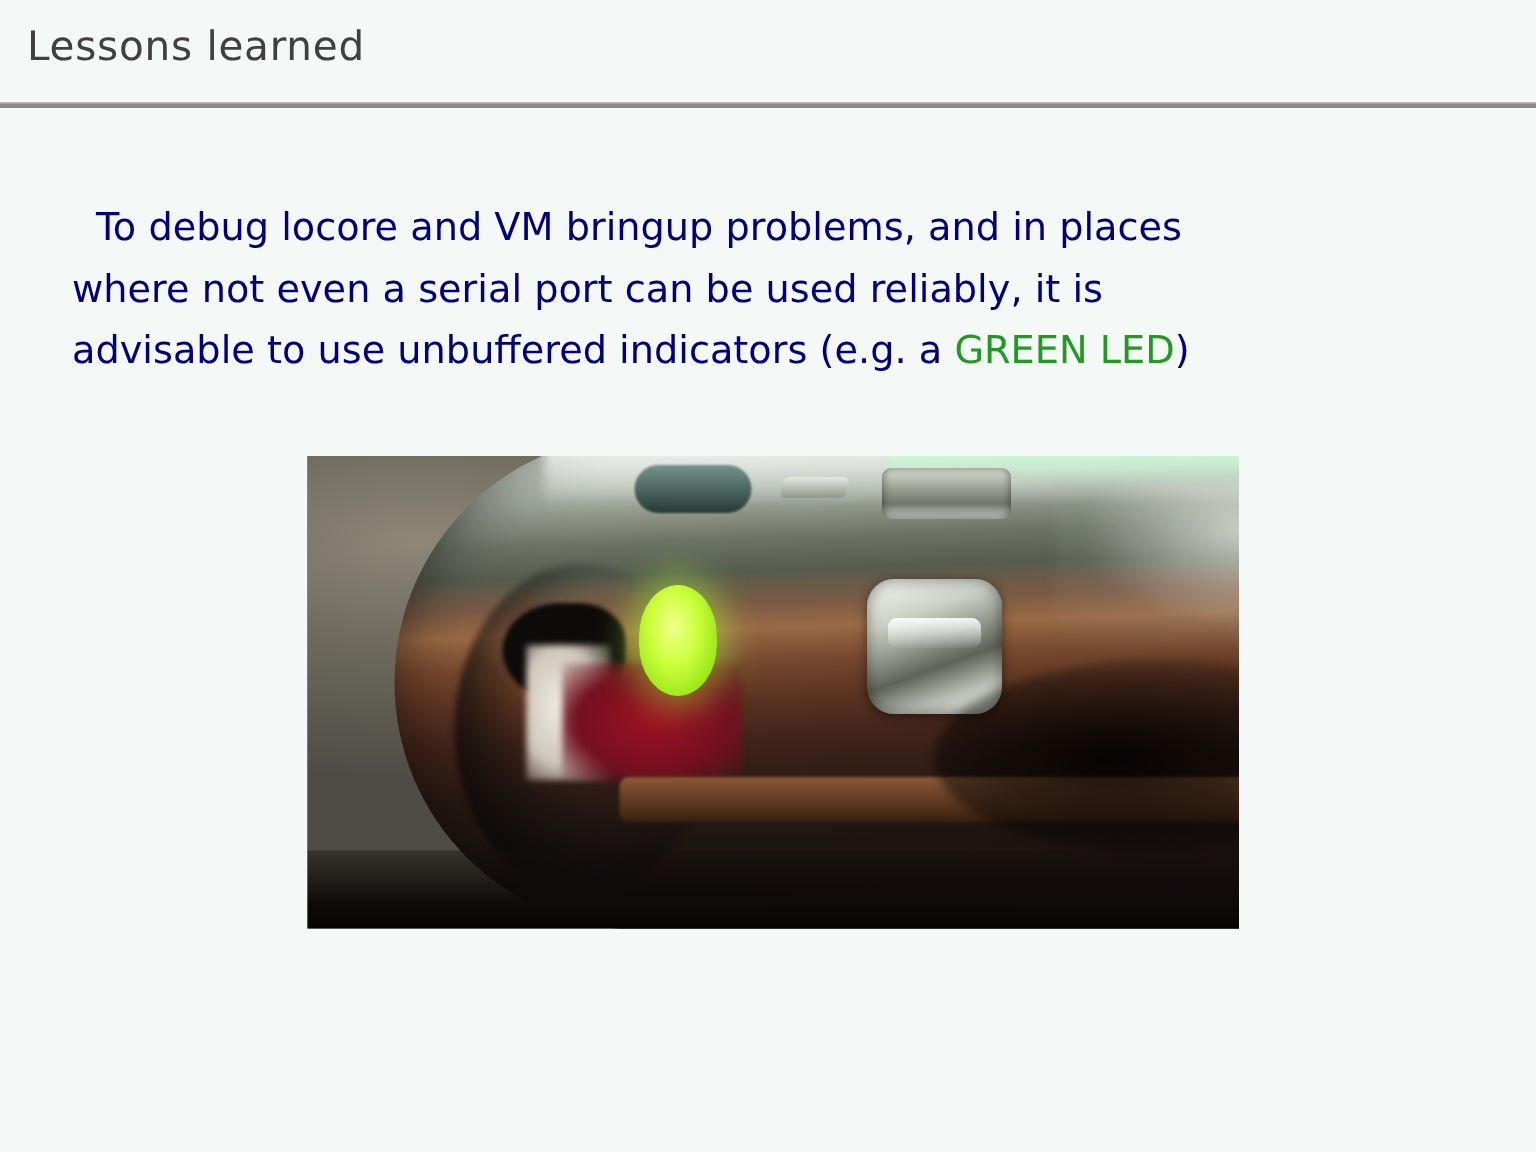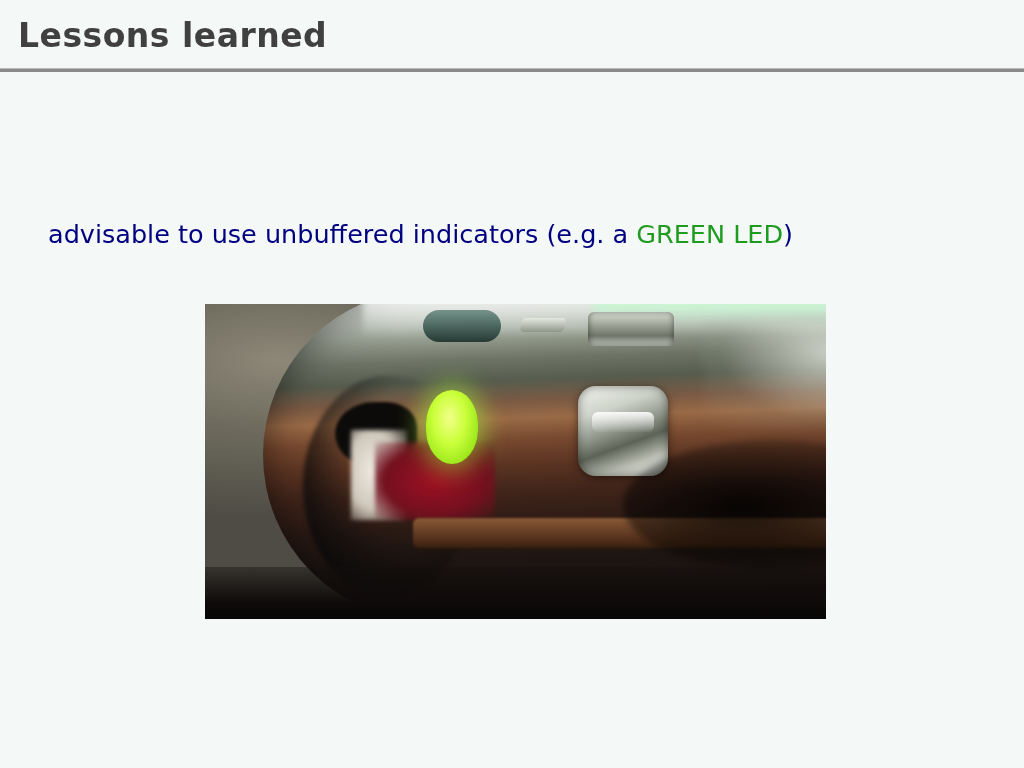--- a/index.html
+++ b/index.html
@@ -17,22 +17,22 @@
   .slide {
     position: absolute;
     inset: 0;
     background: #f4f8f6;
   }
   .slide-title {
     position: absolute;
     left: 18px;
     top: 16px;
     font-family: "DejaVu Sans", sans-serif;
-    font-size: 33px;
-    font-weight: bold;
+    font-size: 27px;
+    font-weight: normal;
     color: #404040;
     letter-spacing: 0.5px;
     white-space: nowrap;
   }
   .title-rule {
     position: absolute;
     left: 0;
     top: 68px;
     width: 1024px;
     height: 3px;
@@ -262,22 +262,22 @@
 </style>
 </head>
 <body>
 
 <div class="slide">
 
   <div class="slide-title">Lessons learned</div>
   <div class="title-rule"></div>
 
   <div class="body-text">
-    <span class="indent"></span><br>
-    <br>
+    <span class="indent"></span><span>To debug locore and VM bringup problems, and in places</span><br>
+    <span>where not even a serial port can be used reliably, it is</span><br>
     <span>advisable to use unbuffered indicators (e.g. a </span><span class="green-led">GREEN LED</span><span class="paren">)</span>
   </div>
 
   <div class="photo">
     <div class="photo-bg"></div>
     <div class="device">
       <div class="device-top-sheen"></div>
       <div class="device-green-sheen"></div>
       <div class="lens"></div>
       <div class="slot-small"></div>

